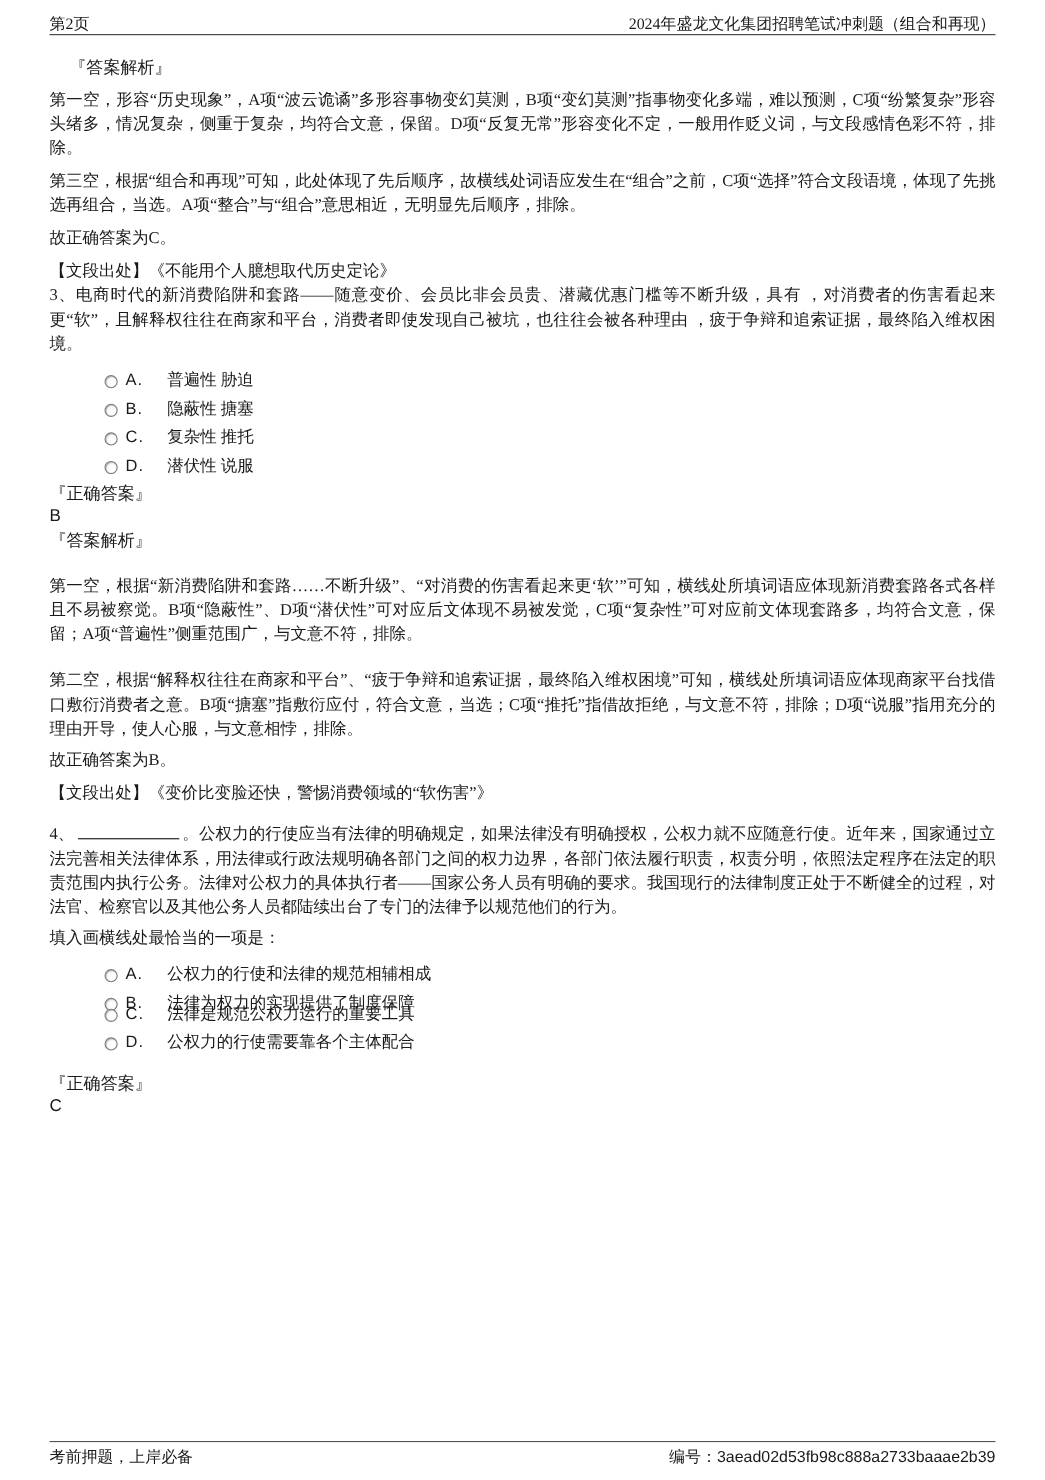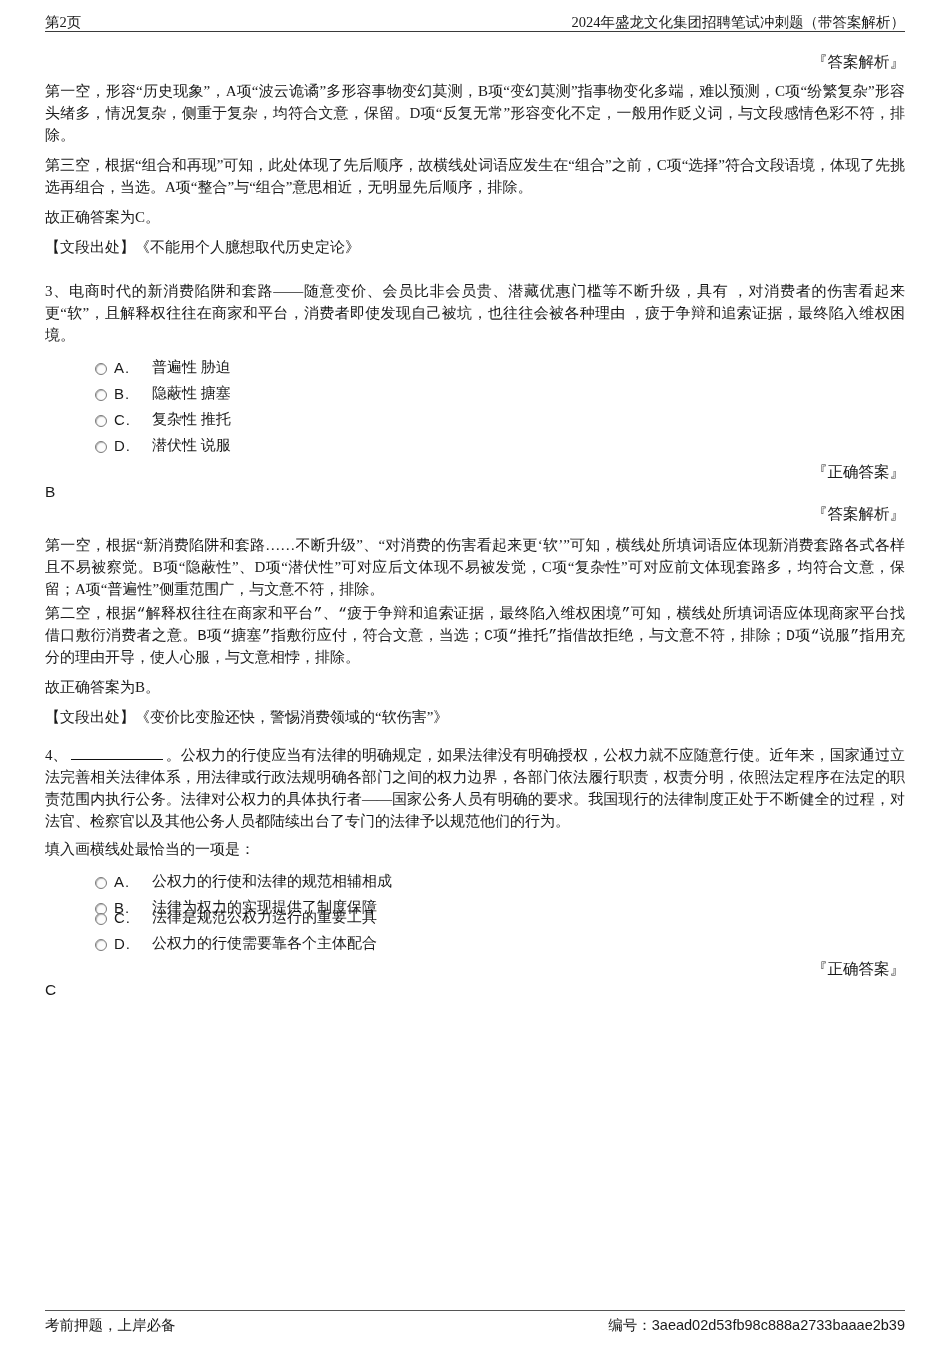--- a/index.html
+++ b/index.html
@@ -21,27 +21,27 @@
   .ftr-rule{position:absolute;top:1310px;left:45px;right:45px;height:0;
        border-top:1px solid #555;}
   .ftr{position:absolute;top:1315px;left:45px;right:45px;height:20px;
        display:flex;justify-content:space-between;align-items:flex-end;
        font-size:14.5px;line-height:20px;}
 
   
   main{position:absolute;top:40px;left:45px;right:45px;}
   .para{margin:0;font-size:15px;line-height:22px;text-align:justify;
         word-break:break-all;}
-  .label{font-size:15.5px;line-height:20px;text-align:right;}
+  .label{font-size:15.5px;line-height:20px;}
   .label.indent{padding-left:18px;}
   .answer-val{font-size:15.5px;line-height:20px;}
 
-  .mt2{margin-top:2px;}  .mt4{margin-top:4px;font-family:Liberation Mono, monospace;}  .mt6{margin-top:6px;}
-  .mt8{margin-top:8px;}  .mt10{margin-top:10px;}.mt12{margin-top:12px;}
-  .mt14{margin-top:14px;}.mt16{margin-top:16px;}.mt22{margin-top:22px;}
+  .mt2{margin-top:2px;}  .mt4{margin-top:20px;}  .mt6{margin-top:6px;}
+  .mt8{margin-top:8px;}  .mt10{margin-top:20px;}.mt12{margin-top:12px;}
+  .mt14{margin-top:14px;}.mt16{margin-top:16px;}.mt22{}
 
   
   .opt-row{display:flex;align-items:center;height:18px;margin-bottom:8px;
            padding-left:50px;font-size:15px;}
   .opt-row.overlap{margin-top:-16px;}
   .radio{flex:0 0 auto;width:10px;height:10px;border:1px solid #7a7a7a;
          border-radius:50%;background:#fdfdfd;
          box-shadow:inset 0.7px 0.7px 1.2px rgba(0,0,0,0.35);margin-top:3px;}
   .opt-letter{display:inline-block;width:38px;margin-left:7px;
               font-size:15px;letter-spacing:1px;}
@@ -49,21 +49,21 @@
 
   
   .blank-line{display:inline-block;width:92px;height:0.85em;
               border-bottom:1.3px solid #111;margin:0 3px;}
 </style>
 </head>
 <body>
 
 <header class="hdr">
   <span>第2页</span>
-  <span>2024年盛龙文化集团招聘笔试冲刺题（带答案解析）</span>
+  <span>2024年盛龙文化集团招聘笔试冲刺题（组合和再现）</span>
 </header>
 <div class="hdr-rule"></div>
 
 <main>
 
   <div class="label indent mt12">『答案解析』</div>
   <p class="para mt8">第一空，形容“历史现象”，A项“波云诡谲”多形容事物变幻莫测，B项“变幻莫测”指事物变化多端，难以预测，C项“纷繁复杂”形容头绪多，情况复杂，侧重于复杂，均符合文意，保留。D项“反复无常”形容变化不定，一般用作贬义词，与文段感情色彩不符，排除。</p>
   <p class="para mt8">第三空，根据“组合和再现”可知，此处体现了先后顺序，故横线处词语应发生在“组合”之前，C项“选择”符合文段语境，体现了先挑选再组合，当选。A项“整合”与“组合”意思相近，无明显先后顺序，排除。</p>
   <p class="para mt8">故正确答案为C。</p>
   <p class="para mt8">【文段出处】《不能用个人臆想取代历史定论》</p>

